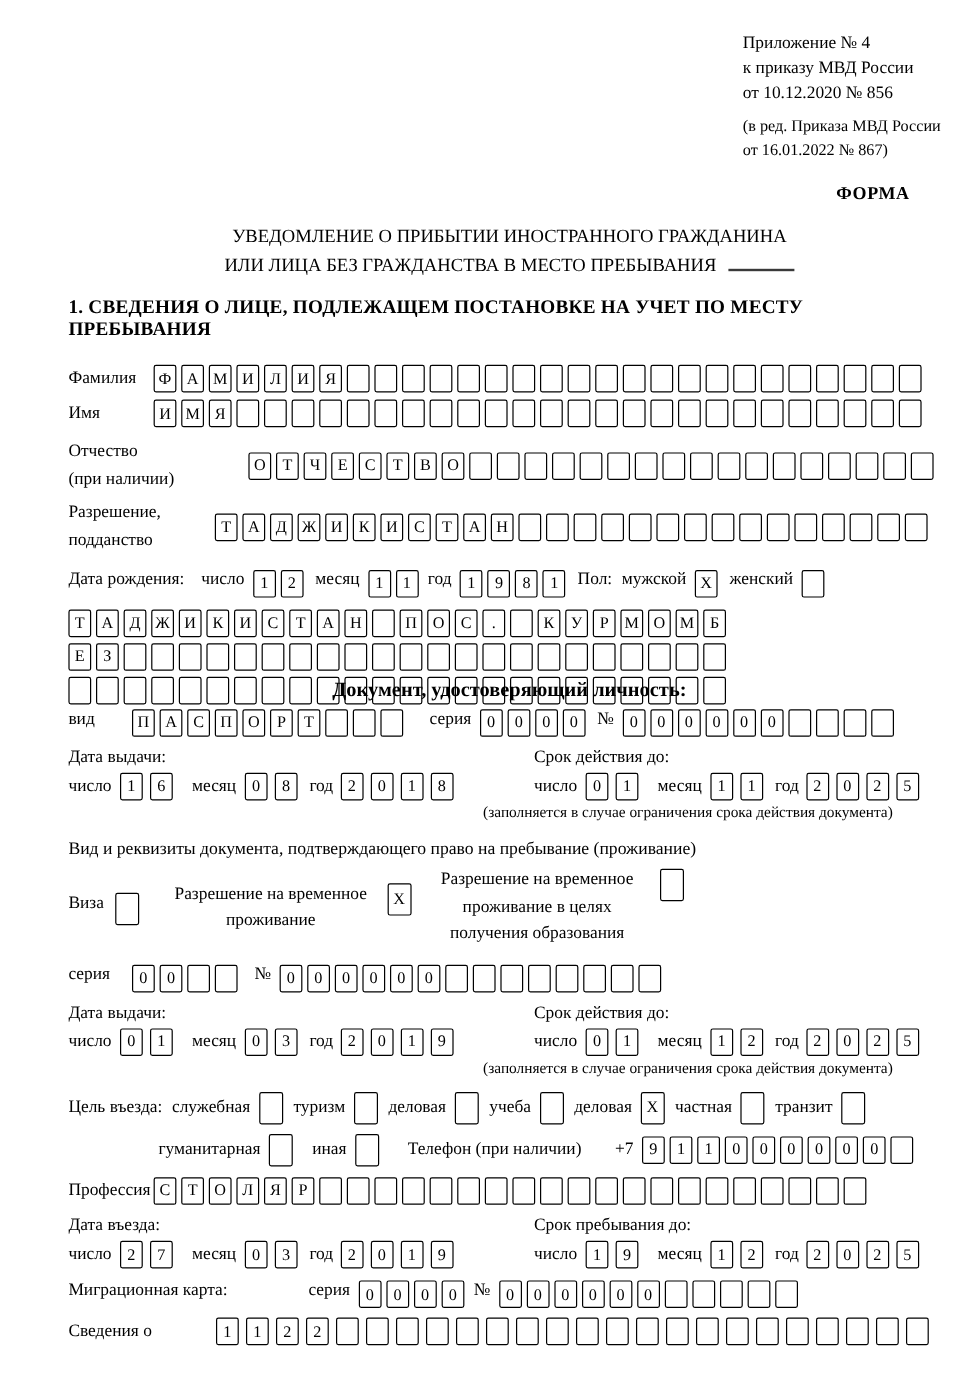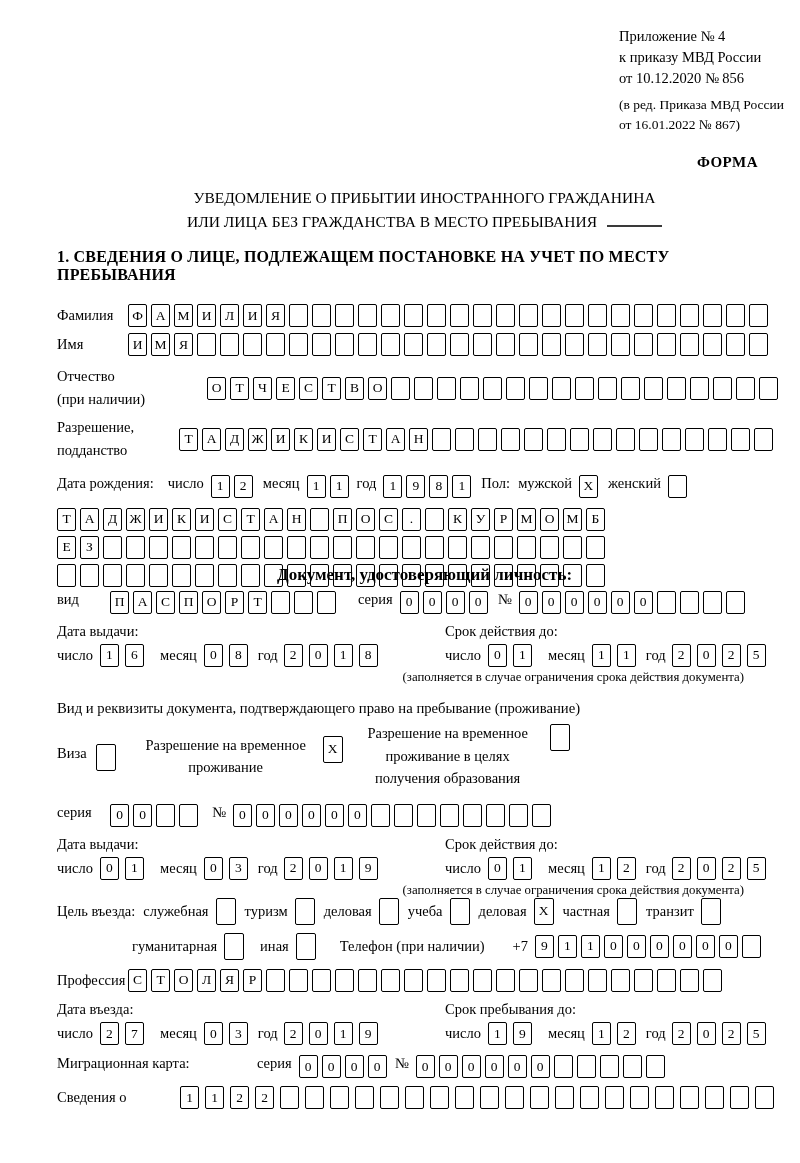--- a/index.html
+++ b/index.html
@@ -45,21 +45,21 @@
   .dnote{text-align:right;font-size:12.8px;padding-right:48px;margin-top:3px}
 
   .para{font-size:14.7px;line-height:1.9;margin-top:10px}
   .opts{display:flex;align-items:center;margin-top:0;font-size:14.5px}
   .opt{display:flex;align-items:flex-start}
   .opt .olabel{line-height:1.55}
   .optc{width:176px;text-align:center;line-height:1.55}
   .opt .cells{margin-left:9px;margin-top:2px}
   .mr22{margin-right:22px}.mr16{margin-right:16px}.mr12{margin-right:12px}
 
-  .goal{display:flex;align-items:center;margin-top:0;font-size:14.5px;white-space:nowrap}
+  .goal{display:flex;align-items:center;margin-top:12px;font-size:14.5px;white-space:nowrap}
   .goal .cells{margin:0 9px 0 7px}
   .goal .cells:last-child{margin-right:0}
   .indent75{margin-left:75px}
 </style>
 </head>
 <body>
 
 <div class="page">
 
   <div class="hdr">

